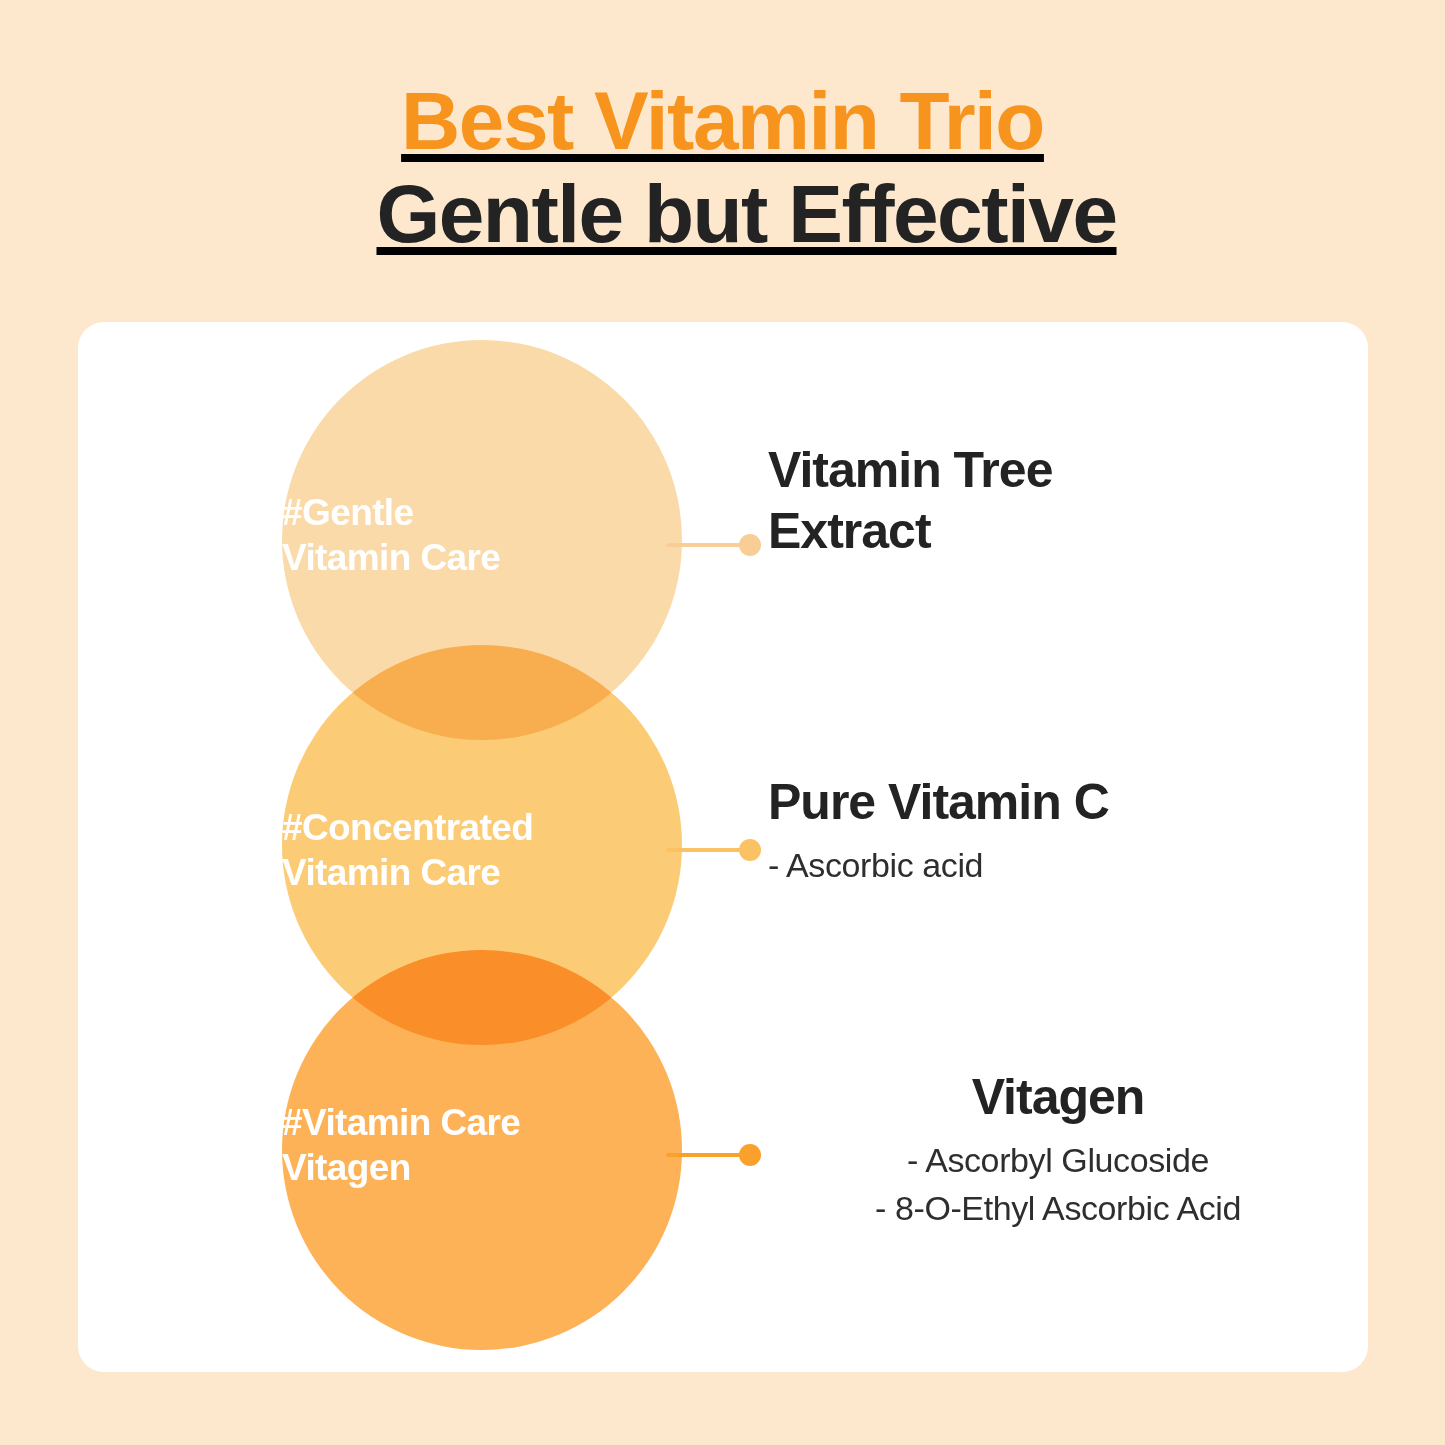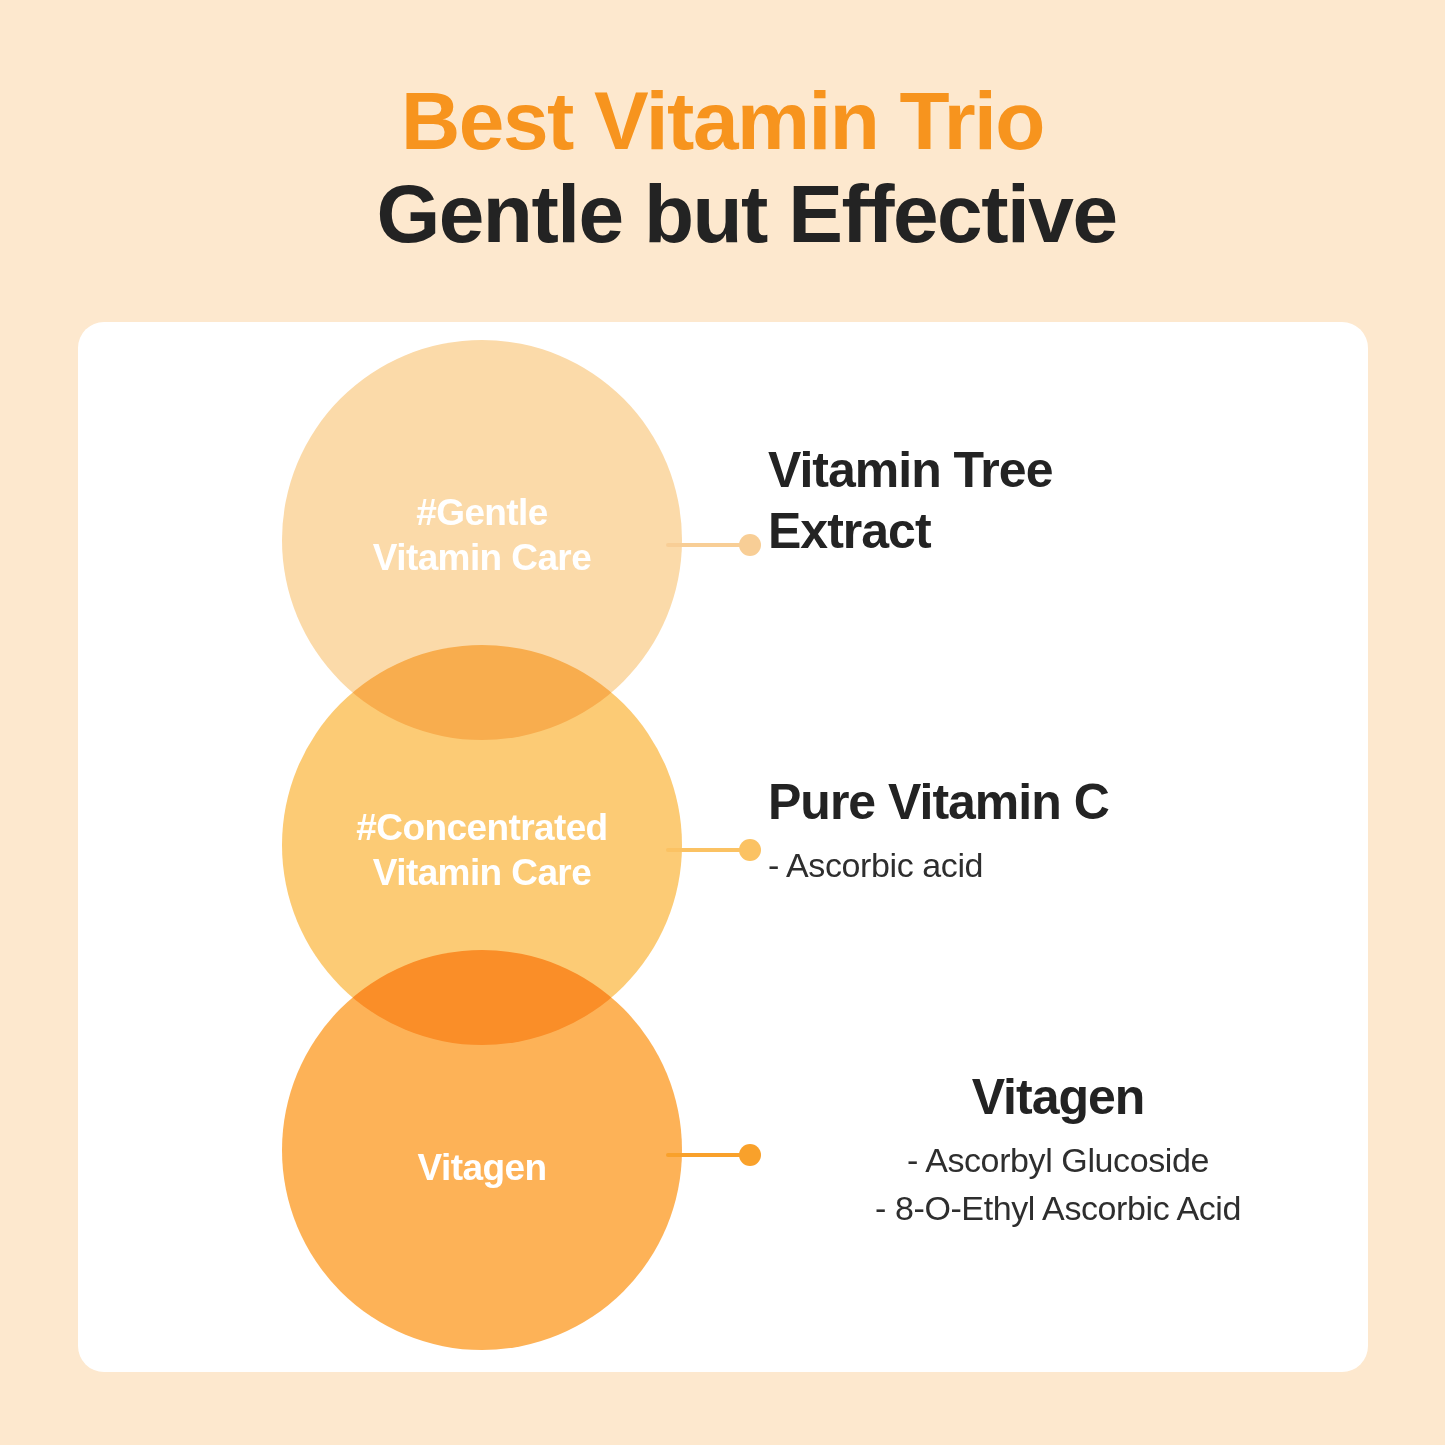--- a/index.html
+++ b/index.html
@@ -22,20 +22,21 @@
   }
 
   
   .headline {
     position: absolute;
     left: 0;
     top: 78px;
     width: 1445px;
     text-align: center;
     line-height: 1.06;
+    text-decoration: underline;
   }
   .headline-line1 {
     display: block;
     color: #F7941E;
     font-size: 82px;
     font-weight: bold;
     letter-spacing: -1.5px;
   }
   .headline-line2 {
     display: block;
@@ -75,21 +76,20 @@
     mix-blend-mode: multiply;
   }
   .circle-1 { top: 0px;   background: #FBDAA9; }
   .circle-2 { top: 305px; background: #FCCB75; }
   .circle-3 { top: 610px; background: #FDB257; }
 
   .circle-label {
     position: absolute;
     left: 10px;
     width: 400px;
-    text-align: center;
     color: #FFFFFF;
     font-size: 37px;
     font-weight: bold;
     line-height: 1.22;
     letter-spacing: -0.6px;
     z-index: 5;
   }
   .circle-label-1 { top: 150px; }
   .circle-label-2 { top: 465px; }
   .circle-label-3 { top: 760px; }
@@ -167,21 +167,21 @@
 
       <div class="circle-label circle-label-1">
         <span>#Gentle</span><br>
         <span>Vitamin Care</span>
       </div>
       <div class="circle-label circle-label-2">
         <span>#Concentrated</span><br>
         <span>Vitamin Care</span>
       </div>
       <div class="circle-label circle-label-3">
-        <br>
+        <span>#Vitamin Care</span><br>
         <span>Vitagen</span>
       </div>
     </div>
 
     <div class="connector conn-1">
       <span class="line"></span>
       <span class="dot"></span>
     </div>
     <div class="connector conn-2">
       <span class="line"></span>

